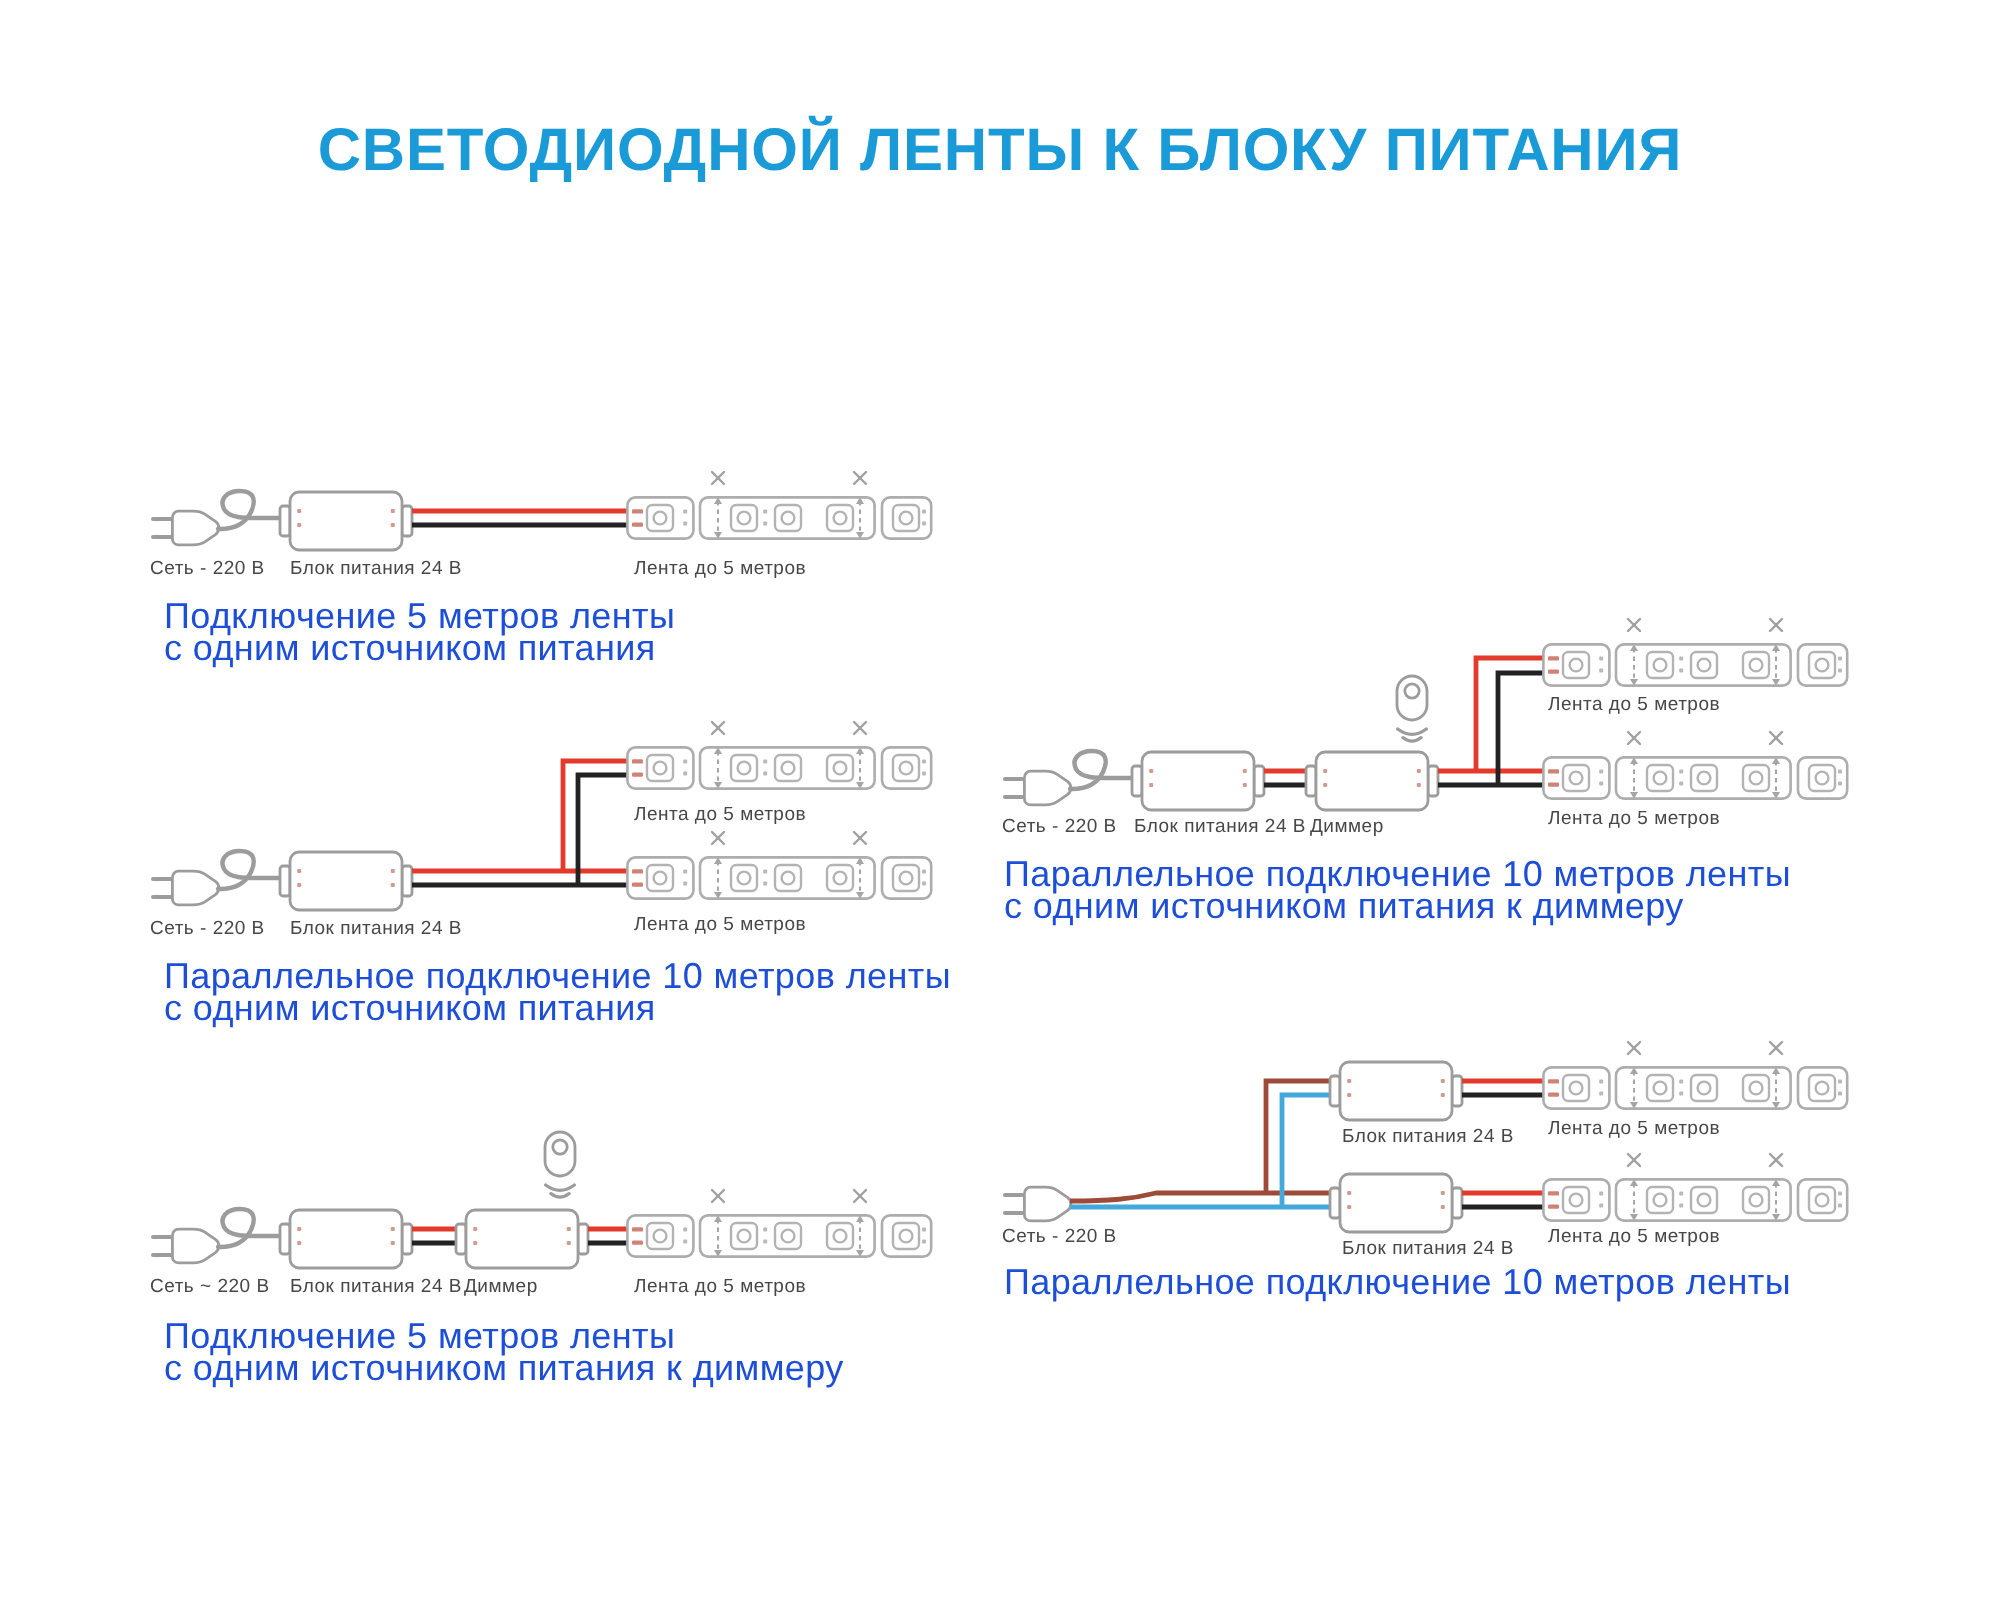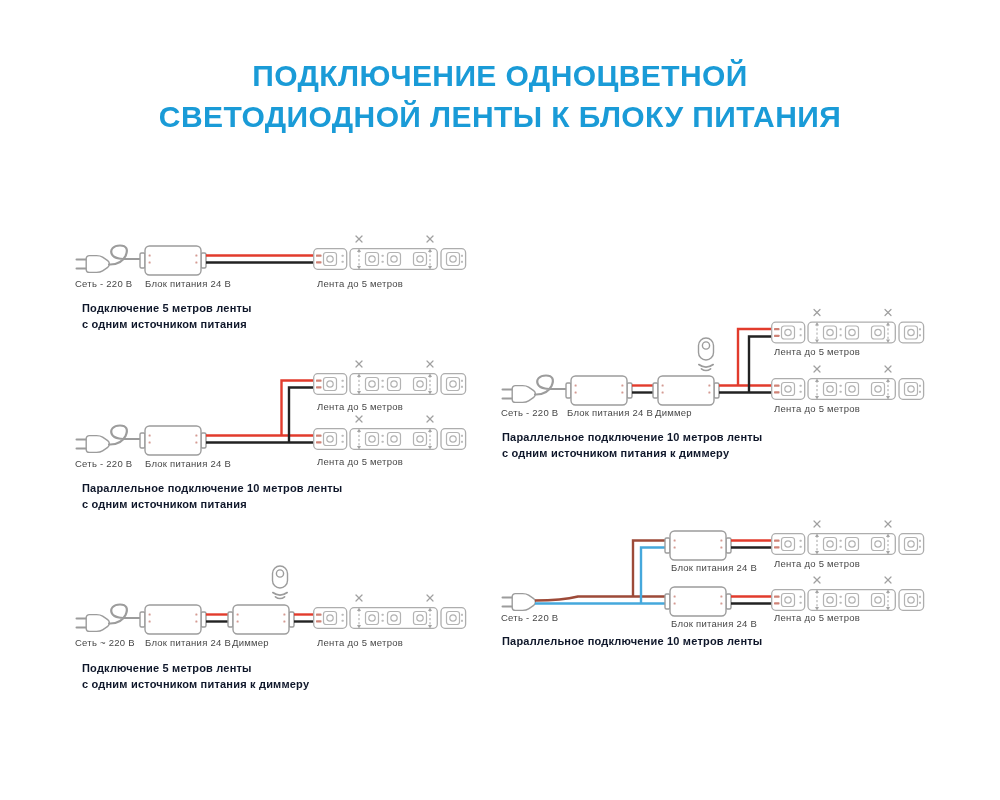--- a/index.html
+++ b/index.html
@@ -1,20 +1,20 @@
 <!DOCTYPE html>
 <html><head>
 <meta charset="utf-8">
 <style>
   html,body{margin:0;padding:0;background:#fff;}
   #page{position:relative;width:1000px;height:800px;background:#fff;overflow:hidden;
         font-family:"Liberation Sans",sans-serif;}
   .title{position:absolute;left:0;top:55px;width:100%;text-align:center;
          color:#1a9bd7;font-weight:bold;font-size:30px;line-height:41px;letter-spacing:0.4px;}
-  .cap{position:absolute;color:#0f172a;font-weight:bold;font-size:11px;
+  .cap{position:absolute;color:#1d4ed8;font-weight:normal;font-size:18px;
        line-height:16px;letter-spacing:0.2px;}
   svg{position:absolute;left:0;top:0;}
   .shape{fill:#fff;stroke:#9c9c9c;stroke-width:1.4;}
   .shape2{fill:#fff;stroke:#adadad;stroke-width:1.3;}
   .led{fill:#fff;stroke:#b3b3b3;stroke-width:1.2;}
   .ln{stroke:#9c9c9c;stroke-width:2;stroke-linecap:round;}
   .cable{fill:none;stroke:#9c9c9c;stroke-width:2.2;stroke-linecap:round;}
   .wire{fill:none;stroke-width:2.4;}
   .wire-r{stroke:#e23b2c;}
   .wire-k{stroke:#222222;}
@@ -25,21 +25,20 @@
   .sig{fill:none;stroke:#9c9c9c;stroke-width:1.6;stroke-linecap:round;}
   .xm line{stroke:#a0a0a0;stroke-width:1.2;stroke-linecap:round;}
   .lbl{font-family:"Liberation Sans",sans-serif;font-size:9.5px;fill:#474747;letter-spacing:0.25px;}
 </style>
 </head>
 <body>
 
 <div id="page">
 
   <div class="title">
-    <div>ПОДКЛЮЧЕНИЕ ОДНОЦВЕТНОЙ</div>
     <div>СВЕТОДИОДНОЙ ЛЕНТЫ К БЛОКУ ПИТАНИЯ</div>
   </div>
 
   <svg width="1000" height="800" viewBox="0 0 1000 800">
     <defs>
       <g id="sym-plug">
         <line class="ln" x1="0.5" y1="5.5" x2="11" y2="5.5"></line>
         <line class="ln" x1="0.5" y1="14.5" x2="11" y2="14.5"></line>
         <path class="shape" d="M13.4,1.6 h7.2 c2.6,0 4.4,0.5 6,1.6 l5.1,3.5 c1.1,0.75 1.7,1.85 1.7,3.3 c0,1.45 -0.6,2.55 -1.7,3.3 l-5.1,3.5 c-1.6,1.1 -3.4,1.6 -6,1.6 h-7.2 c-1.9,0 -3.2,-1.3 -3.2,-3.2 v-10.4 c0,-1.9 1.3,-3.2 3.2,-3.2 z"></path>
       </g>

